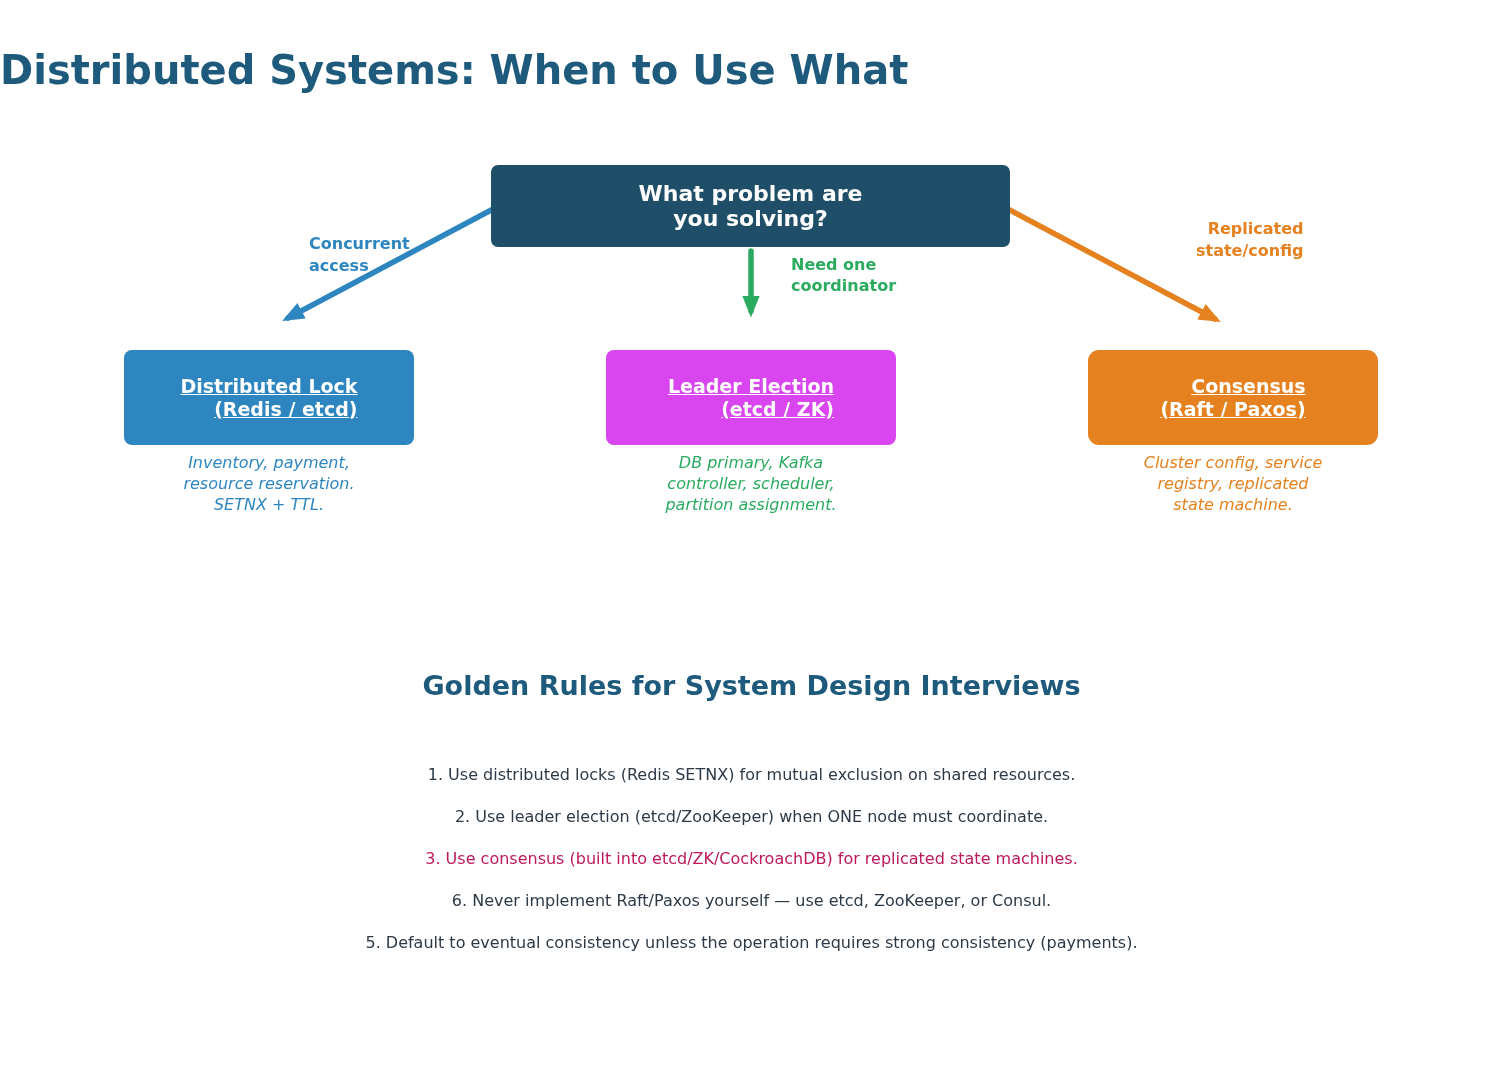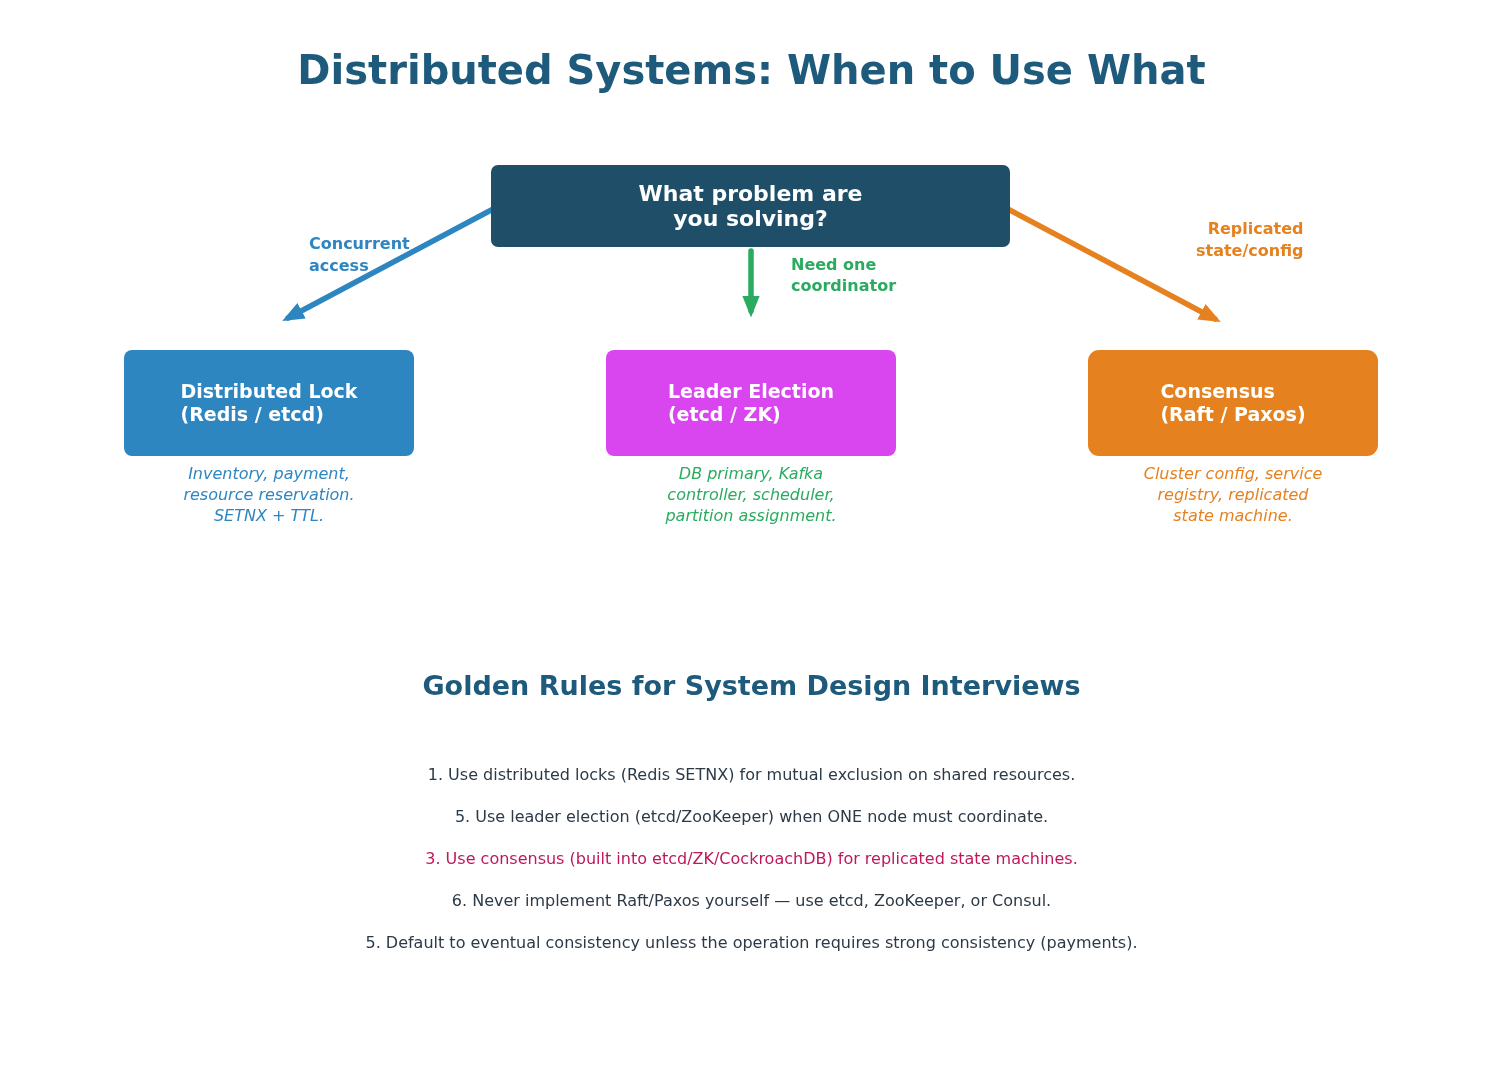--- a/index.html
+++ b/index.html
@@ -13,21 +13,20 @@
     height: 1077px;
     background: #ffffff;
     font-family: "DejaVu Sans", sans-serif;
     overflow: hidden;
   }
   .main-title {
     position: absolute;
     top: 46px;
     left: 0;
     width: 100%;
-    text-align: center;
     font-size: 40px;
     font-weight: 700;
     line-height: 48px;
   }
   .arrows {
     position: absolute;
     top: 0;
     left: 0;
     pointer-events: none;
   }
@@ -61,31 +60,32 @@
   .node {
     position: absolute;
     top: 350px;
     width: 290px;
   }
   .node-1 { left: 124px; }
   .node-2 { left: 606px; }
   .node-3 { left: 1088px; }
   .node-box {
     width: 100%;
-    height: 106px;
+    height: 95px;
     border-radius: 8px;
     color: #ffffff;
     font-size: 19px;
     font-weight: 700;
     line-height: 23px;
     display: flex;
     align-items: center;
     justify-content: center;
-    text-align: left;
+    text-align: right;
     white-space: pre-line;
+    text-decoration: underline;
   }
   .node-caption {
     margin-top: 7px;
     font-style: italic;
     font-size: 16px;
     line-height: 21px;
     text-align: center;
     white-space: pre-line;
   }
   .rules-title {
@@ -169,19 +169,19 @@
 (Raft / Paxos)</div>
     <div class="node-caption" style="color: rgb(229, 129, 31);">Cluster config, service
 registry, replicated
 state machine.</div>
   </div>
 
   <div class="rules-title" style="color: rgb(30, 90, 124);">Golden Rules for System Design Interviews</div>
 
   <div class="rules-list">
     <div class="rule" style="color: rgb(44, 58, 71);">1. Use distributed locks (Redis SETNX) for mutual exclusion on shared resources.</div>
-    <div class="rule" style="color: rgb(44, 58, 71);">5. Use leader election (etcd/ZooKeeper) when ONE node must coordinate.</div>
+    <div class="rule" style="color: rgb(44, 58, 71);">2. Use leader election (etcd/ZooKeeper) when ONE node must coordinate.</div>
     <div class="rule" style="color: #be185d;">3. Use consensus (built into etcd/ZK/CockroachDB) for replicated state machines.</div>
     <div class="rule" style="color: rgb(44, 58, 71);">6. Never implement Raft/Paxos yourself — use etcd, ZooKeeper, or Consul.</div>
     <div class="rule" style="color: rgb(44, 58, 71);">5. Default to eventual consistency unless the operation requires strong consistency (payments).</div>
   </div>
 
 </div>
 
 </body></html>

